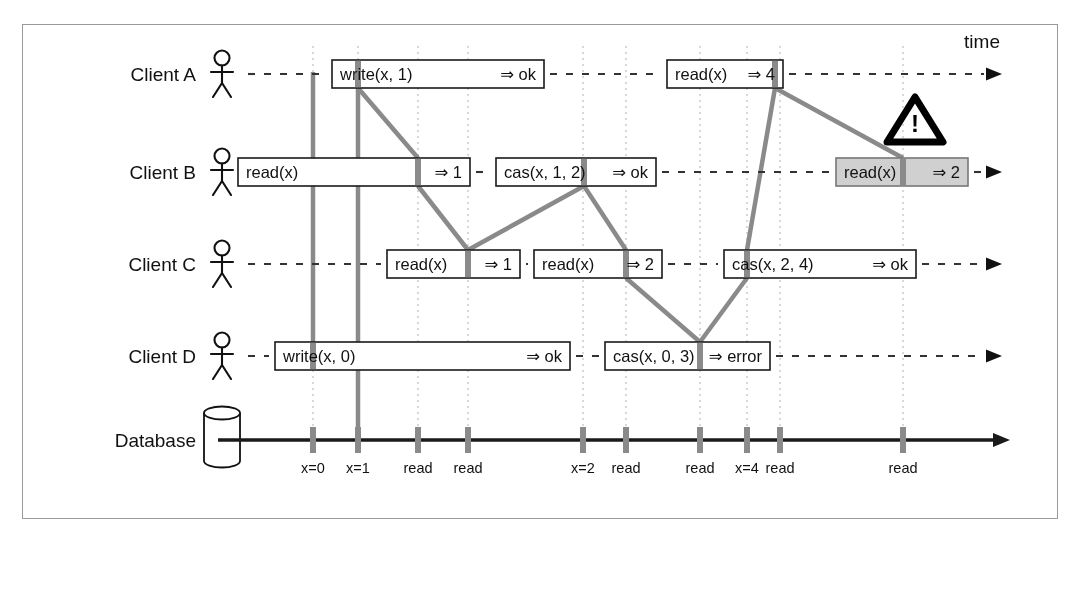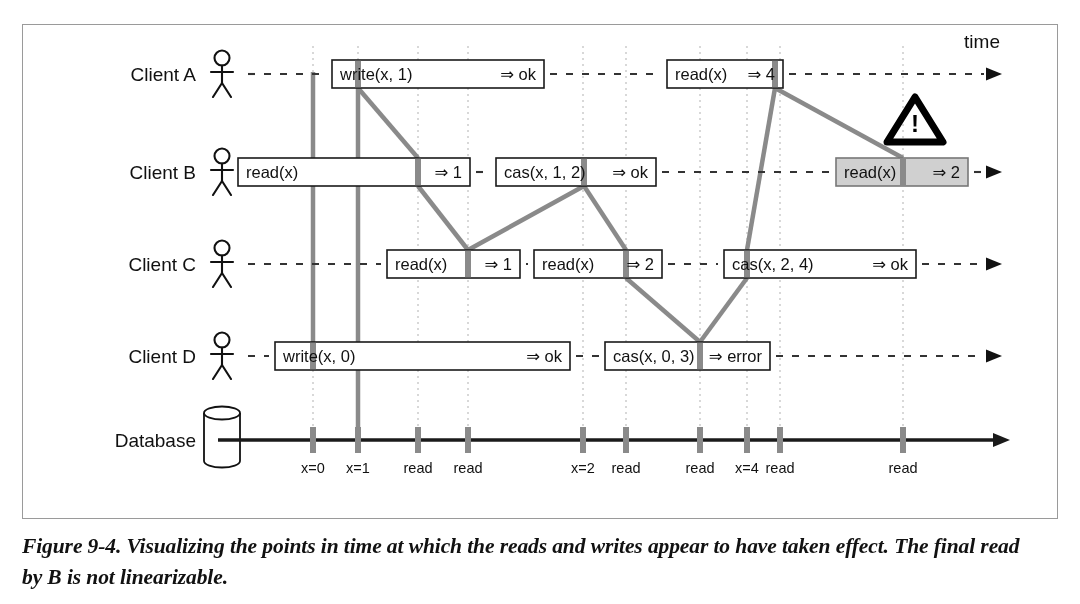--- a/index.html
+++ b/index.html
@@ -267,14 +267,13 @@
         <g>
           <rect x="777" y="427" width="6" height="26" fill="#8a8a8a"></rect>
           <text x="780" y="473" text-anchor="middle" class="tick-label">read</text>
         </g>
         <g>
           <rect x="900" y="427" width="6" height="26" fill="#8a8a8a"></rect>
           <text x="903" y="473" text-anchor="middle" class="tick-label">read</text>
         </g>
       </g>
     </svg>
-  <div class="caption">Figure 9-4. Visualizing the points in time at which the reads and writes appear to have taken effect. The final read by B is not linearizable.</div>
 </div>
 
 </body></html>

